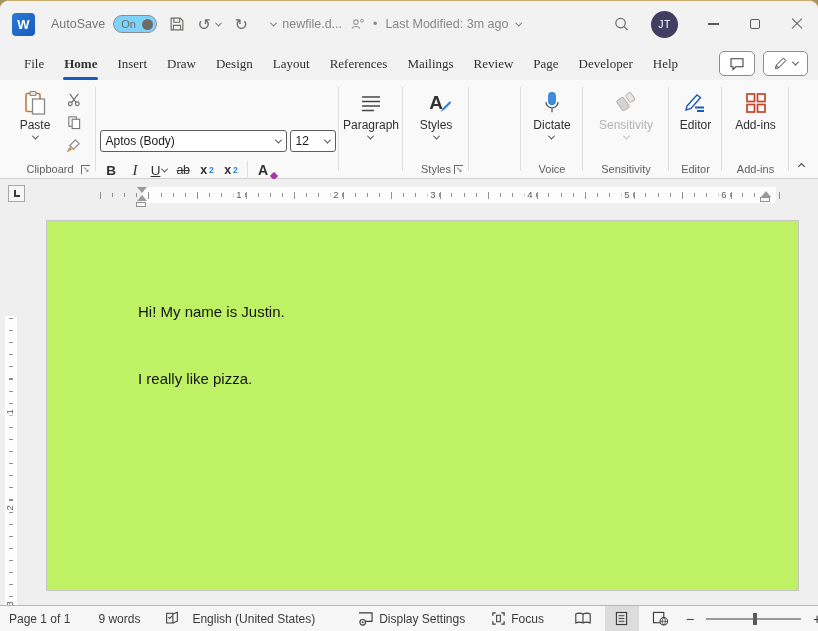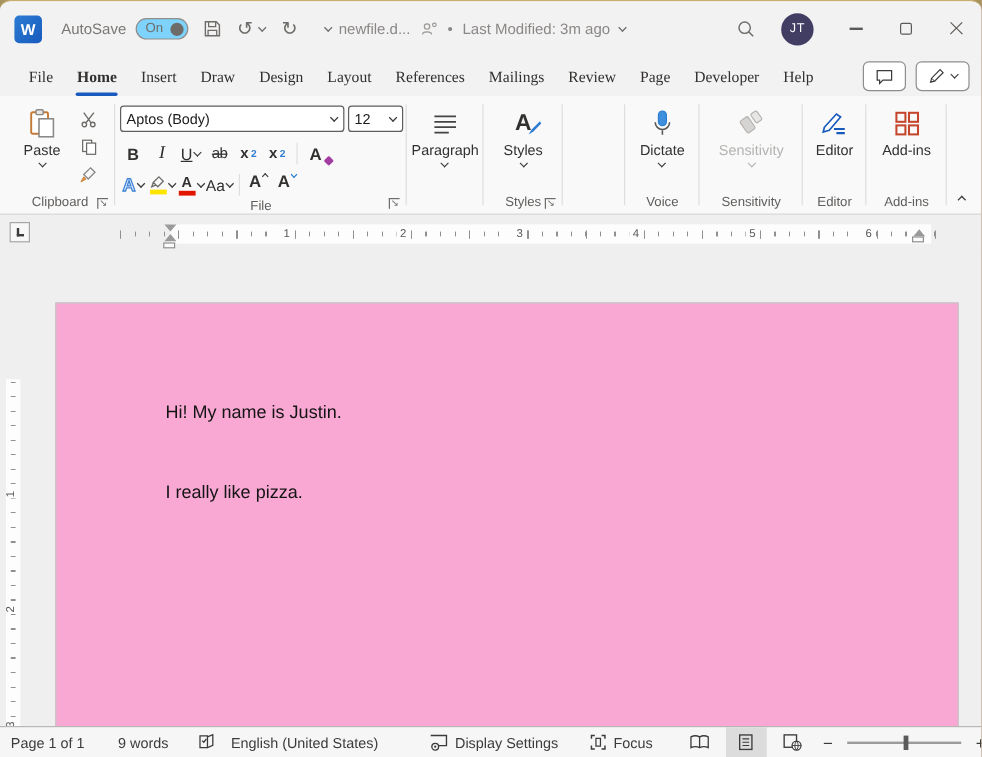--- a/index.html
+++ b/index.html
@@ -43,21 +43,21 @@
   .rgroup::after{content:"";position:absolute;right:0;top:7px;bottom:7px;width:1px;background:#e0dedc;}
   .rbody{flex:1;display:flex;justify-content:center;}
   .rlabel{height:19px;display:flex;align-items:center;justify-content:center;font-size:11px;color:#605e5c;position:relative;}
   .launcher{position:absolute;right:4px;bottom:4px;width:9px;height:9px;border-top:1px solid #6e6c69;border-left:1px solid #6e6c69;font-size:8px;line-height:8px;color:#6e6c69;text-align:center;}
   .bigbtn{display:flex;flex-direction:column;align-items:center;padding-top:7px;gap:3px;font-size:12px;color:#323130;line-height:1.1;}
   .bigbtn .bicon{height:26px;display:flex;align-items:center;justify-content:center;}
   .bigbtn.disabled{color:#b5b3b1;}
   .smallcol{display:flex;flex-direction:column;gap:3px;padding:6px 2px 0 4px;}
   .sbtn{width:24px;height:20px;display:flex;align-items:center;justify-content:center;}
   .fontrows{display:flex;flex-direction:column;width:236px;padding-top:5px;}
-  .row1{display:flex;gap:3px;}
+  .row1{display:flex;gap:3px;margin-top:42px;}
   .combo{height:22px;border:1px solid #605e5c;border-radius:3px;background:#fff;display:flex;align-items:center;font-size:12px;color:#1a1a1a;padding:0 5px;position:relative;}
   .combo .chv{position:absolute;right:5px;}
   .fmt-row{display:flex;align-items:center;gap:1px;margin-top:7px;height:22px;}
   .fbtn{min-width:23px;height:22px;display:flex;align-items:center;justify-content:center;font-size:13.5px;color:#323130;gap:2px;}
   .vsep{width:1px;height:18px;background:#e0dedc;margin:0 3px;}
   .bold-b{font-weight:800;}
   .italic-i{font-family:"Liberation Serif",serif;font-style:italic;font-size:15px;}
   .uline{text-decoration:underline;}
   .strike{text-decoration:line-through;font-size:12.5px;letter-spacing:-.5px;}
   .subsup{font-weight:600;font-size:12.5px;}
@@ -86,21 +86,21 @@
   .tri{position:absolute;width:0;height:0;}
   .tri.down{border-left:5px solid transparent;border-right:5px solid transparent;border-top:6px solid #9a9a9a;}
   .tri.up{border-left:5px solid transparent;border-right:5px solid transparent;border-bottom:6px solid #9a9a9a;}
   .indent-box{position:absolute;width:10px;height:5px;background:#fbfbfb;border:1px solid #8f8f8f;}
   
   .docarea{flex:1;position:relative;background:#efefef;overflow:hidden;}
   .vruler{position:absolute;left:5px;top:0;bottom:0;width:12px;}
   .vruler .white{position:absolute;top:104px;bottom:0;left:0;right:0;background:#fdfdfd;}
   .vticks{position:absolute;top:106px;bottom:0;left:50%;width:4px;margin-left:-2px;background-image:repeating-linear-gradient(to bottom,#8f8f8f 0 1px,transparent 1px 12.1px);}
   .vnum{position:absolute;left:1px;font-size:9.5px;color:#5a5a5a;background:#fdfdfd;transform:rotate(-90deg);line-height:1;padding:0 1px;}
-  .page{position:absolute;left:46px;top:8px;width:753px;height:371px;background:#f9a8d4;border:1px solid #c6c6c6;margin-top:32px;}
+  .page{position:absolute;left:46px;top:8px;width:753px;height:371px;background:#bef264;border:1px solid #c6c6c6;}
   .para{position:absolute;left:91px;font-size:15px;color:#141414;white-space:pre;}
   
   .statusbar{height:26px;background:#f6f6f6;border-top:1px solid #b9b7b5;display:flex;align-items:center;font-size:12px;color:#3b3b3b;flex:none;}
   .sb{display:flex;align-items:center;gap:5px;white-space:nowrap;}
   .viewbtn{width:34px;height:25px;display:flex;align-items:center;justify-content:center;}
   .viewbtn.active{background:#dcdcdc;}
   .zoom-track{position:relative;width:95px;height:2px;background:#9b9b9b;margin:0 7px;}
   .zoom-thumb{position:absolute;left:47px;top:-5px;width:4px;height:12px;background:#5a5a5a;}
   svg{display:block;}
 </style>

